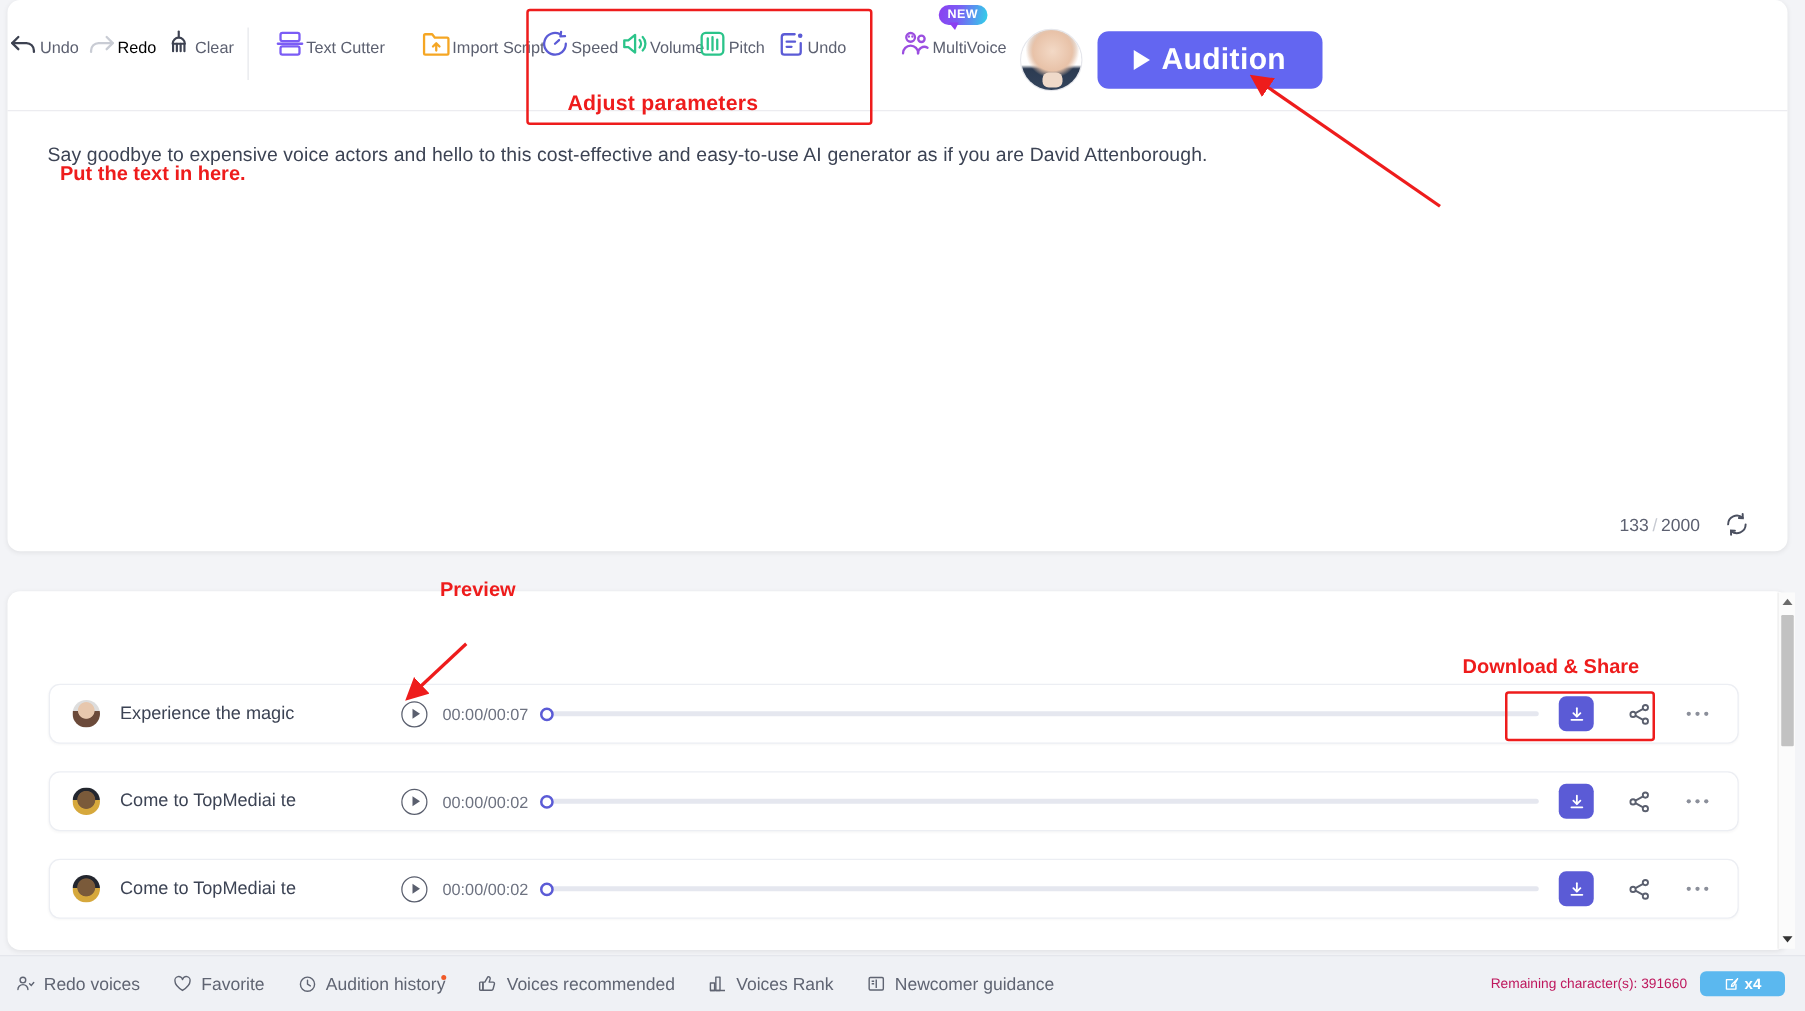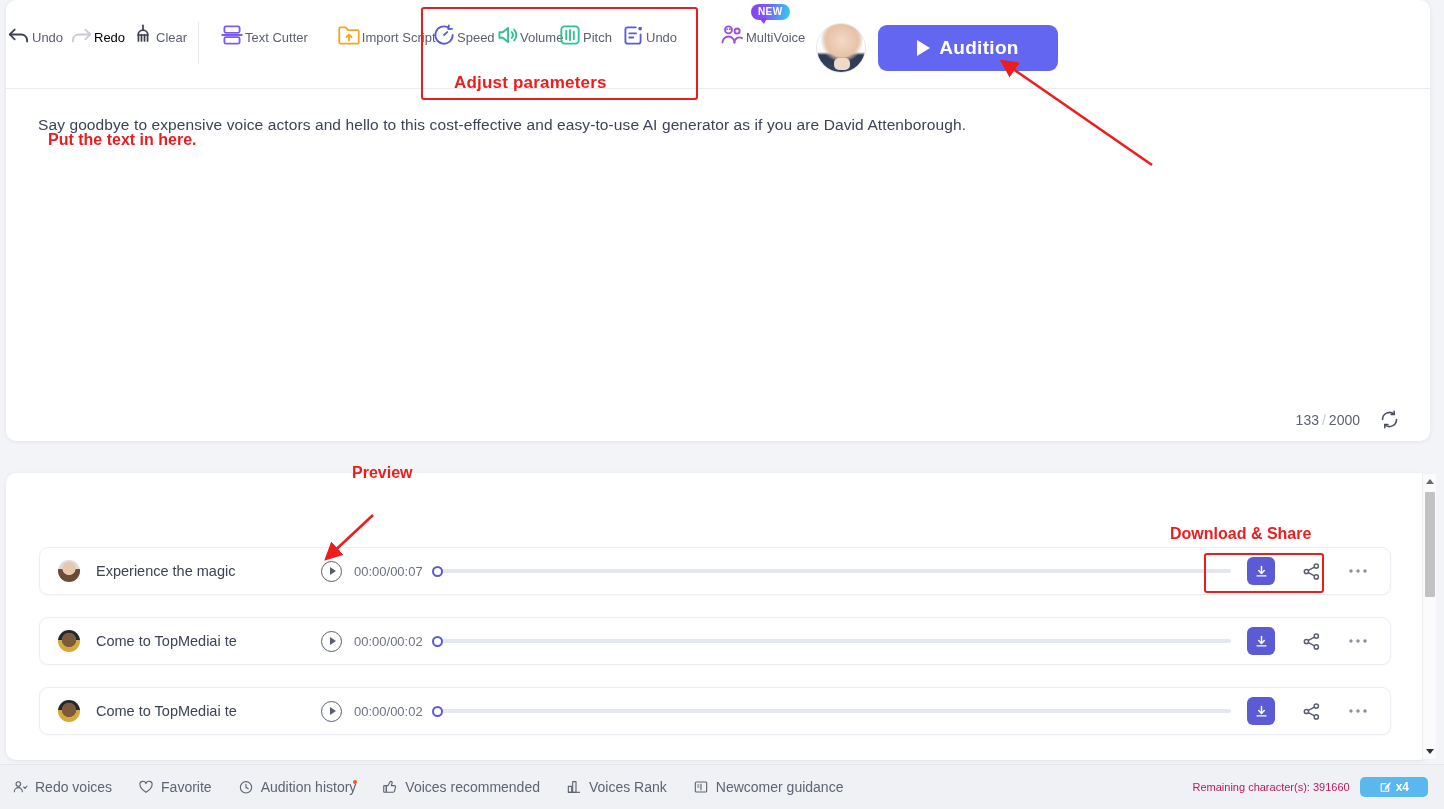--- a/index.html
+++ b/index.html
@@ -91,21 +91,21 @@
     background: #6366f1; border-radius: 9px;
     display: flex; align-items: center; justify-content: center;
     gap: 9px; cursor: pointer; border: none;
   }
   .audition-btn .play-tri {
     width: 0; height: 0;
     border-left: 13px solid #fff;
     border-top: 8px solid transparent;
     border-bottom: 8px solid transparent;
   }
-  .audition-btn .txt { color: #fff; font-size: 19px; font-weight: bold; letter-spacing: .3px; }
+  .audition-btn .txt { color: #fff; font-size: 24px; font-weight: bold; letter-spacing: .3px; }
 
   
   .text-area { position: relative; height: 351px; padding: 24px 30px 0 32px; }
   .script-text {
     font-size: 15.5px; color: #3c4354; line-height: 1.5; letter-spacing: .1px;
   }
   .put-text-note {
     position: absolute; left: 42px; top: 42px;
     font-size: 16px; font-weight: bold; color: #ee1c1c;
   }

